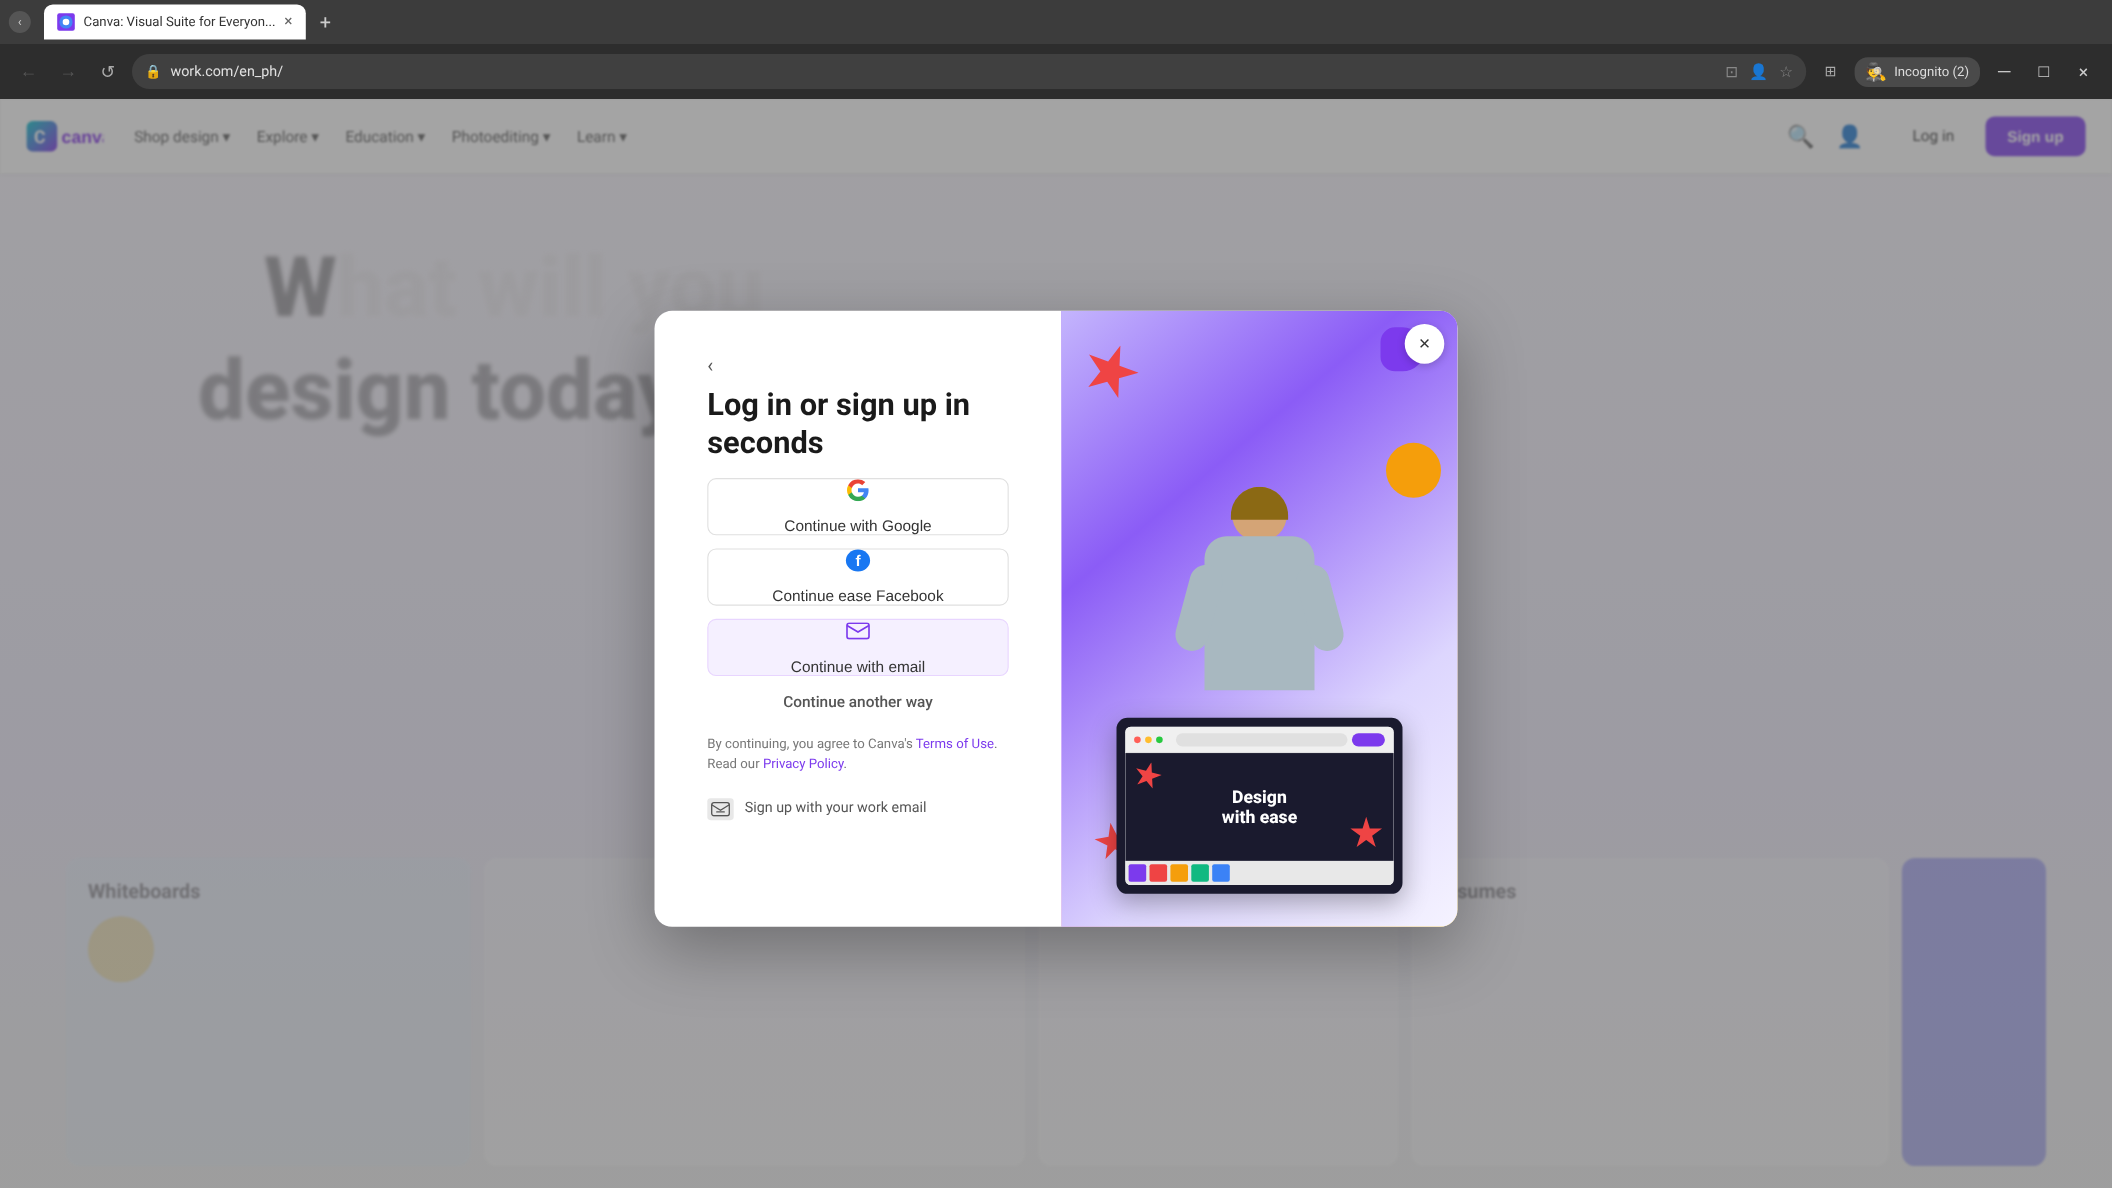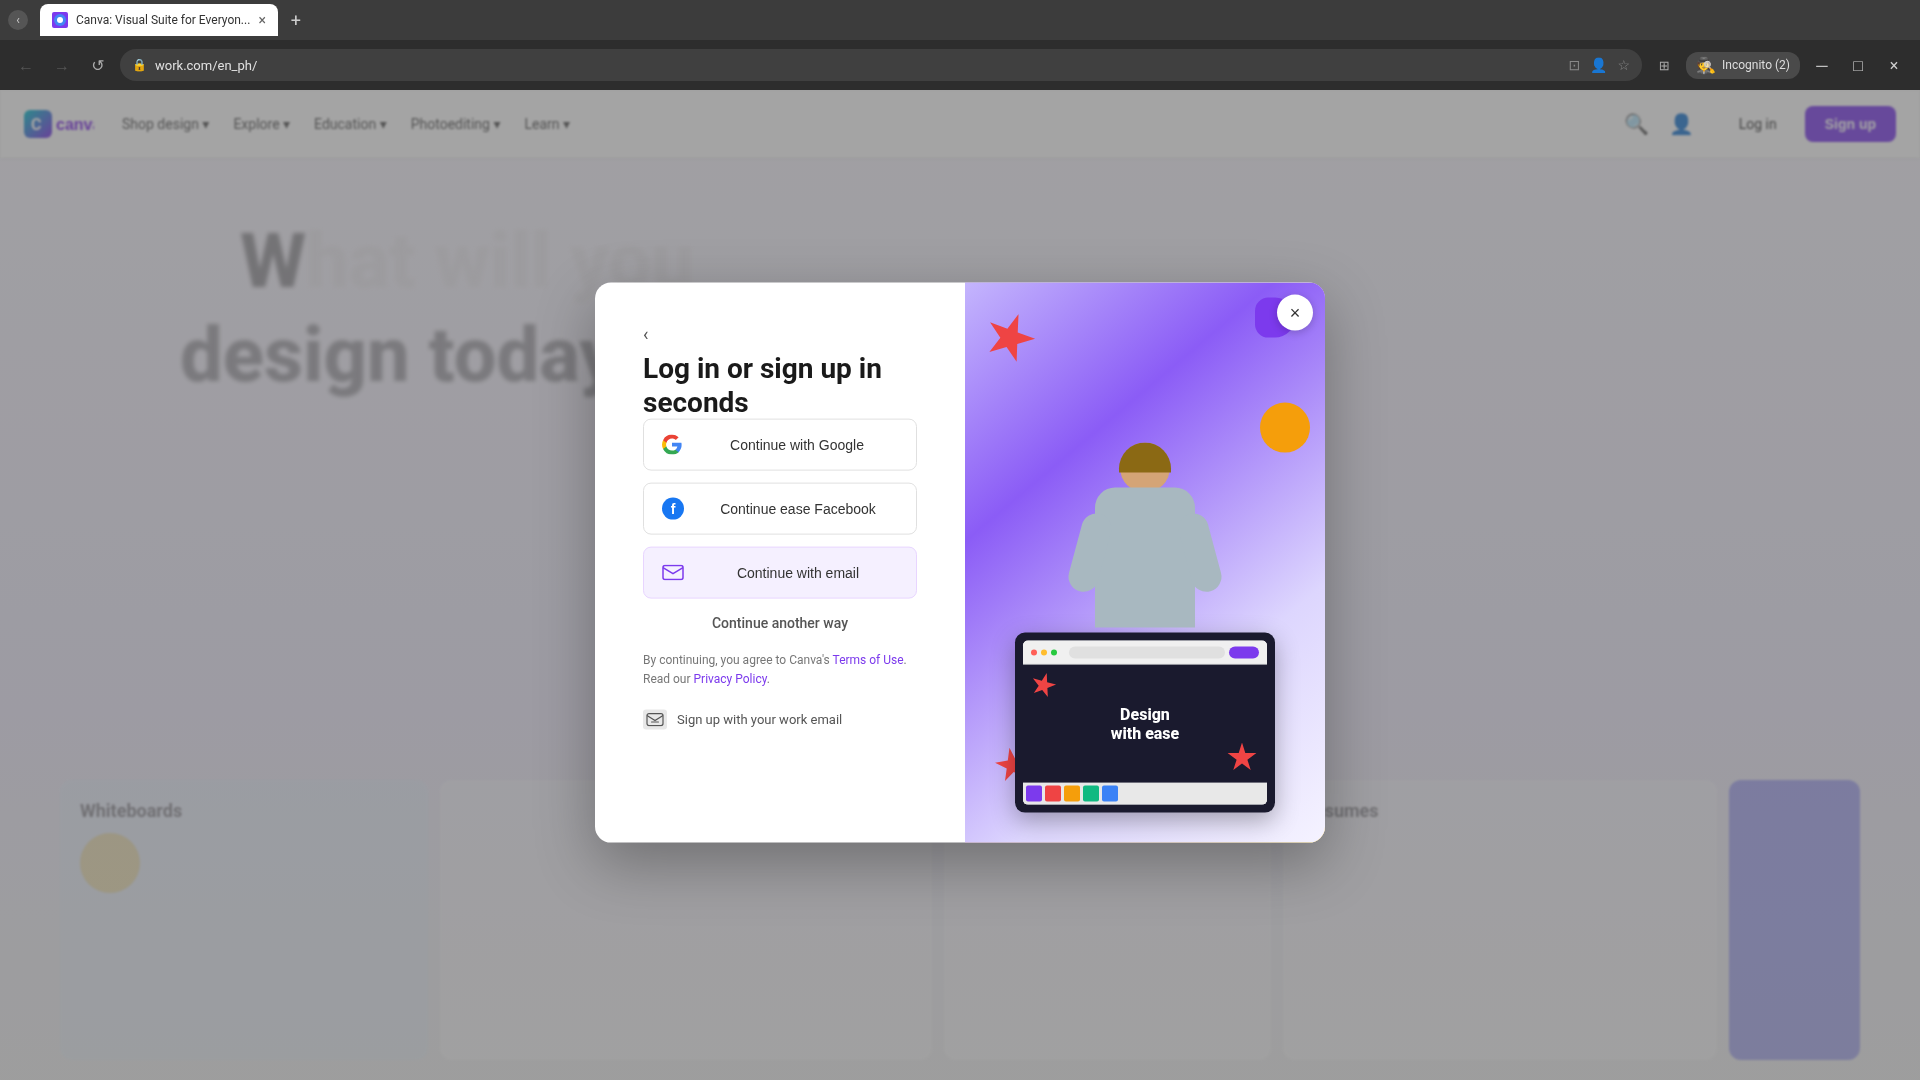--- a/index.html
+++ b/index.html
@@ -240,20 +240,21 @@
       font-size: 14px;
       cursor: pointer;
       margin-bottom: 8px;
     }
 
     .modal-title {
       font-size: 28px;
       font-weight: 700;
       color: #1a1a1a;
       line-height: 1.2;
+      margin-bottom: 16px;
     }
 
     .modal-subtitle {
       font-size: 14px;
       color: #555;
       line-height: 1.5;
       margin-bottom: 24px;
     }
 
     .auth-btn {
@@ -265,20 +266,21 @@
       display: flex;
       align-items: center;
       gap: 14px;
       padding: 0 18px;
       cursor: pointer;
       margin-bottom: 12px;
       font-size: 14px;
       font-weight: 500;
       color: #333;
       transition: background 0.15s;
+      flex-direction: column;
     }
 
     .auth-btn.email-btn {
       background: #f5f0ff;
       border-color: #e8d5ff;
     }
 
     .google-icon {
       width: 20px; height: 20px;
       display: flex; align-items: center; justify-content: center;
@@ -531,21 +533,21 @@
           <div style="position:absolute; top:30px; left:20px; width:50px; height:50px; background:#ef4444; transform:rotate(20deg); clip-path:polygon(50% 0%, 61% 35%, 98% 35%, 68% 57%, 79% 91%, 50% 70%, 21% 91%, 32% 57%, 2% 35%, 39% 35%);"></div>
 
           <div style="position:absolute; top:15px; right:30px; width:40px; height:40px; background:#7c3aed; border-radius:40% 60% 60% 40%;"></div>
 
           <div style="position:absolute; bottom:60px; left:30px; width:35px; height:35px; background:#ef4444; transform:rotate(-10deg); clip-path:polygon(50% 0%, 61% 35%, 98% 35%, 68% 57%, 79% 91%, 50% 70%, 21% 91%, 32% 57%, 2% 35%, 39% 35%);"></div>
 
           <div style="position:absolute; top:120px; right:15px; width:50px; height:50px; background:#f59e0b; border-radius:50%;"></div>
 
           <div style="position:absolute; bottom:0; left:50%; transform:translateX(-50%); width:280px; height:380px;">
 
-            <div style="position:absolute; bottom:30px; left:10px; width:260px; height:180px; background:#1a1a2e; border-radius:10px; padding:8px; box-shadow:0 8px 24px rgba(0,0,0,0.3);">
+            <div style="position:absolute; bottom:30px; left:10px; width:260px; height:160px; background:#1a1a2e; border-radius:10px; padding:8px; box-shadow:0 8px 24px rgba(0,0,0,0.3);">
 
               <div style="width:100%; height:100%; background:#f8f9fa; border-radius:5px; overflow:hidden; display:flex; flex-direction:column;">
 
                 <div style="height:24px; background:#f0f0f0; display:flex; align-items:center; padding:0 8px; gap:4px; border-bottom:1px solid #e0e0e0;">
                   <div style="width:6px;height:6px;background:#ff5f57;border-radius:50%;"></div>
                   <div style="width:6px;height:6px;background:#ffbd2e;border-radius:50%;"></div>
                   <div style="width:6px;height:6px;background:#27c93f;border-radius:50%;"></div>
                   <div style="flex:1;background:#e0e0e0;height:12px;border-radius:6px;margin-left:8px;"></div>
                   <div style="width:30px;height:12px;background:#7c3aed;border-radius:6px;"></div>
                 </div>

